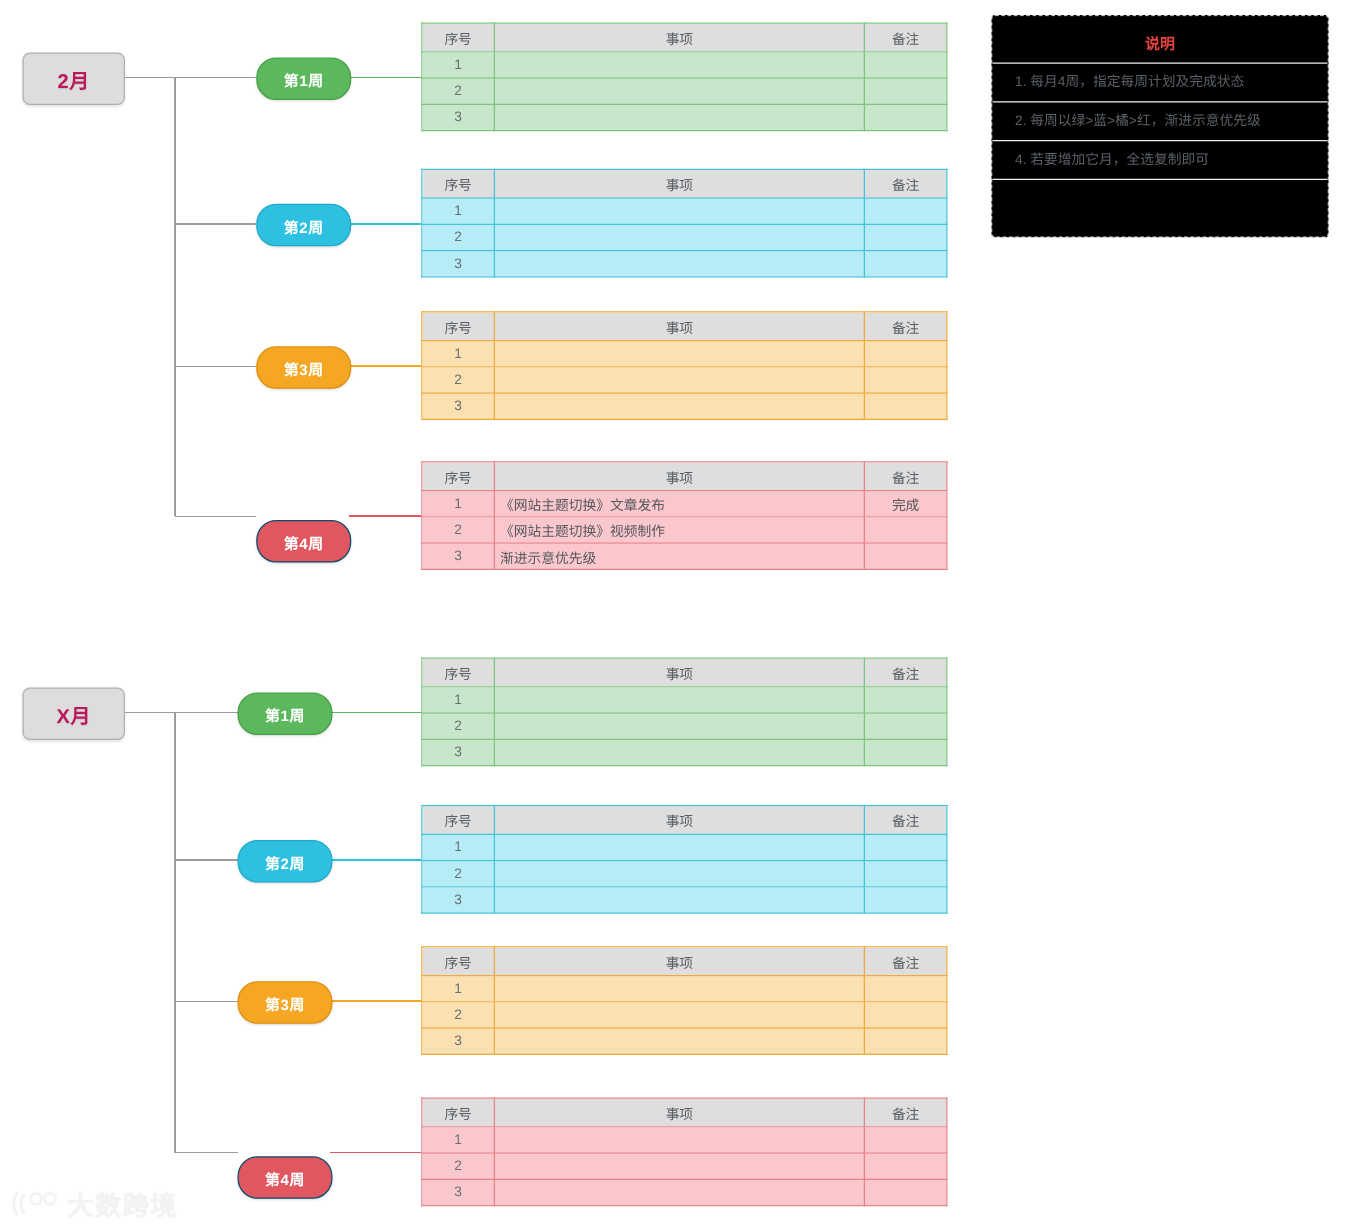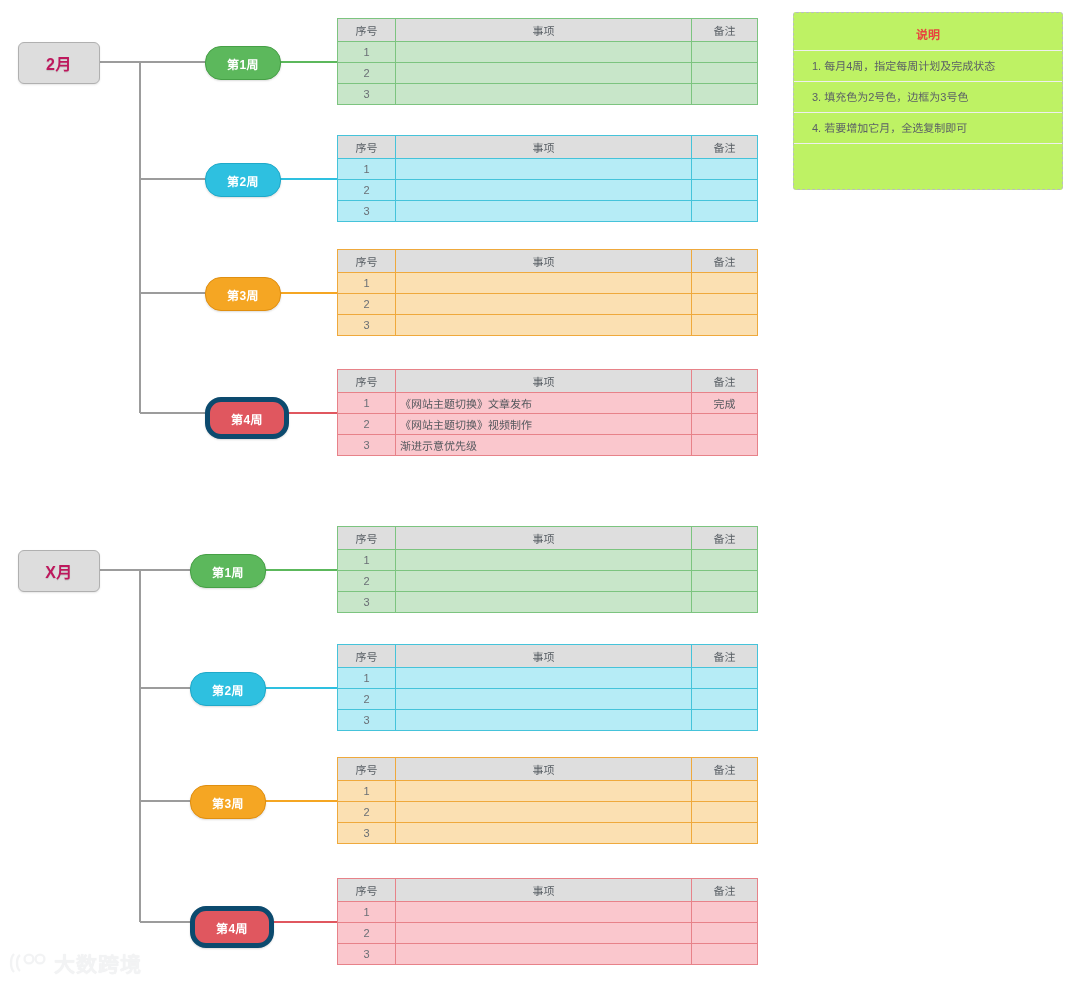--- a/index.html
+++ b/index.html
@@ -37,21 +37,21 @@
     height:32px;
     border-radius:16px;
     display:flex;align-items:center;justify-content:center;
     font-size:12px;font-weight:bold;color:#ffffff;
     box-shadow:0 1px 2px rgba(0,0,0,.14);
     letter-spacing:.5px;
   }
   .w-green {background:#5cb85c;border:1px solid #46a046;}
   .w-blue  {background:#2ec0e0;border:1px solid #1fa9c9;}
   .w-orange{background:#f5a623;border:1px solid #e08f10;}
-  .w-red   {background:#e0575f;border:5px solid #0c4a6e;}
+  .w-red   {background:#e0575f;border:1px solid #0c4a6e;margin-top:19px;}
 
   
   .plan-table{
     position:absolute;
     width:420px;
     border-collapse:collapse;
     font-size:11px;
     table-layout:fixed;
     background:#fff;
   }
@@ -87,21 +87,21 @@
   .t-red    td{background:#fac7cd;border:1px solid #e78289;}
   .t-red    th{border:1px solid #e78289;}
 
   
   .notes{
     position:absolute;
     left:793px;top:12px;
     width:270px;height:178px;
     border:1px dashed #b9bcc0;
     border-radius:3px;
-    background:#bef264;
+    background:#000000;
     box-sizing:border-box;
     padding:6px 0 0 0;
   }
   .notes-title{
     text-align:center;
     color:#e8443f;
     font-size:12px;font-weight:bold;
     padding:6px 0 8px 0;
   }
   .notes-list{list-style:none;margin:0;padding:0;}
@@ -412,21 +412,21 @@
         <td class="col-item"></td>
         <td class="col-note"></td>
       </tr>
     </tbody>
   </table>
 
   <div class="notes">
     <div class="notes-title">说明</div>
     <ul class="notes-list">
       <li>1. 每月4周，指定每周计划及完成状态</li>
-      <li>3. 填充色为2号色，边框为3号色</li>
+      <li>2. 每周以绿&gt;蓝&gt;橘&gt;红，渐进示意优先级</li>
       <li>4. 若要增加它月，全选复制即可</li>
     </ul>
   </div>
 
   <div class="watermark">
     <svg width="40" height="26" viewBox="0 0 40 26">
       <g fill="none" stroke="#e9eaec" stroke-width="2.4">
         <path d="M6,4 C2,8 2,18 6,22"></path>
         <path d="M12,5 C8,8 8,18 12,21"></path>
       </g>

